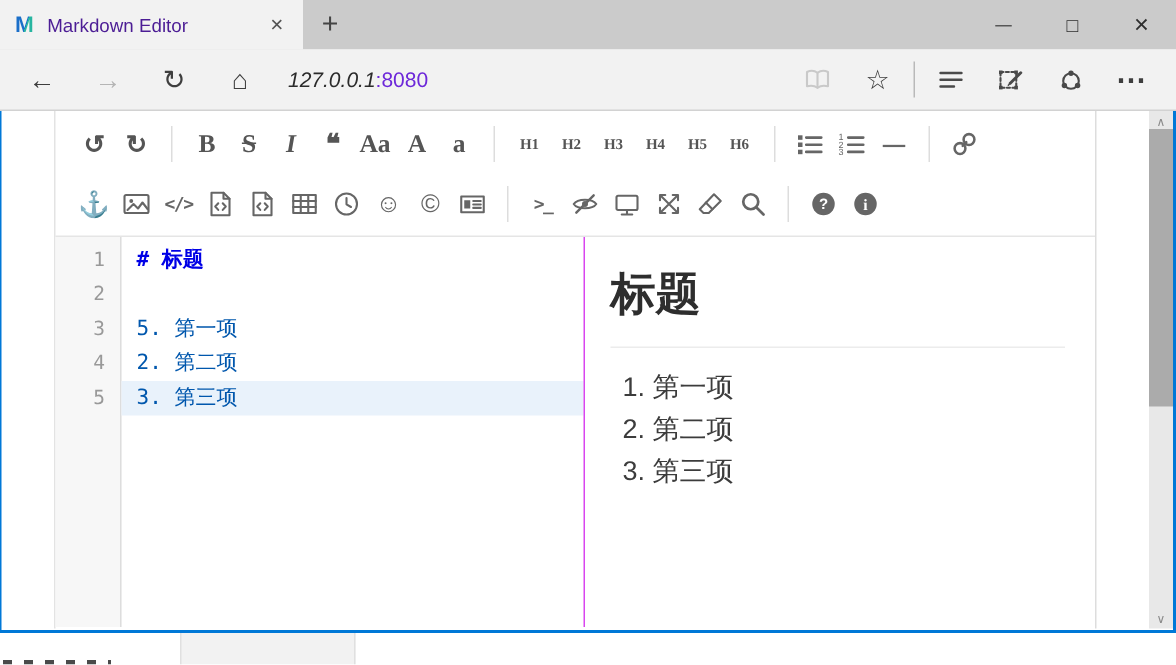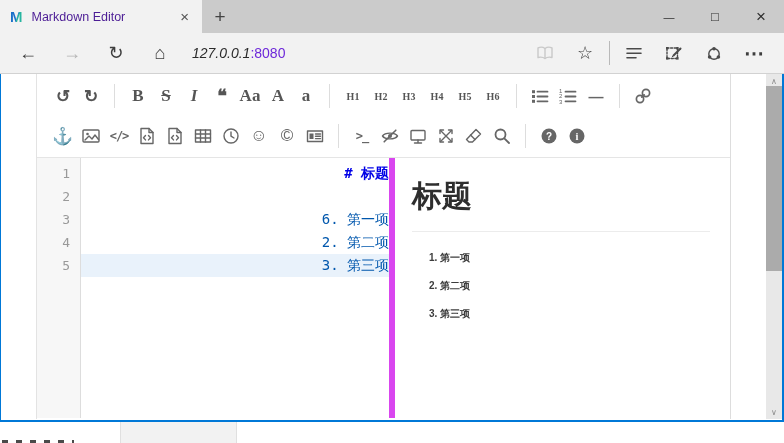--- a/index.html
+++ b/index.html
@@ -51,28 +51,28 @@
   .g-dash { font-weight:bold; font-size:15px; }
   .g-anchor { font-size:17px; }
   .g-emoji { font-size:17px; }
   .tbtn svg { display:block; }
 
   
   .workspace { display:flex; height:260px; }
   .gutter { width:44px; background:#f7f7f7; border-right:1px solid #ddd; padding:4px 10px 0 0; text-align:right;
             font-family:"DejaVu Sans Mono",monospace; font-size:13px; line-height:23px; color:#999; }
   .codearea { width:308px; padding-top:4px; font-family:"DejaVu Sans Mono",monospace; font-size:14px; line-height:23px; cursor:text; }
-  .cm-line { height:23px; padding-left:10px; white-space:pre;text-align:right; }
+  .cm-line { height:23px; padding-left:10px; white-space:pre; }
   .cm-line.active { background:#e9f2fb; }
   .tok-header { color:#0000e6; font-weight:bold; }
   .tok-list { color:#0057ad; }
 
-  .preview { flex:1; border-left:6px solid #d946ef; padding:12px 20px 0 17px; overflow:hidden; }
+  .preview { flex:1; border-left:1px solid #d946ef; padding:12px 20px 0 17px; overflow:hidden; }
   .preview h1 { font-size:30px; font-weight:bold; color:#2e2e2e; margin-top:6px; padding-bottom:14px; border-bottom:1px solid #ececec; font-family:"Liberation Sans",sans-serif; }
-  .preview ol { margin:12px 0 0; padding-left:28px; color:#3c3c3c; font-size:10px;font-weight:bold; }
+  .preview ol { margin:12px 0 0; padding-left:28px; color:#3c3c3c; font-size:18px; }
   .preview li { line-height:28px; }
 
   
   .scrollbar { position:absolute; top:0; right:0; width:16px; height:345px; background:#e8e8e8; }
   .sb-arrow { height:14px; display:flex; align-items:center; justify-content:center; font-size:8px; color:#8a8a8a; }
   .sb-arrow.down { position:absolute; bottom:0; left:0; right:0; }
   .sb-thumb { position:absolute; top:12px; left:0; width:16px; height:185px; background:#ababab; }
 
   
   .behind { position:absolute; top:422px; left:0; width:784px; height:21px; background:#fff; }
@@ -294,21 +294,21 @@
         <div class="gutter" id="gutter">
             <div>1</div>
             <div>2</div>
             <div>3</div>
             <div>4</div>
             <div>5</div>
           </div>
         <div class="codearea" id="codearea">
             <div class="cm-line tok-header"># 标题</div>
             <div class="cm-line"></div>
-            <div class="cm-line tok-list">6. 第一项</div>
+            <div class="cm-line tok-list">5. 第一项</div>
             <div class="cm-line tok-list">2. 第二项</div>
             <div class="cm-line tok-list active">3. 第三项</div>
           </div>
         <div class="preview">
           <h1>标题</h1>
           <ol id="preview-list">
               <li>第一项</li>
               <li>第二项</li>
               <li>第三项</li>
             </ol>

